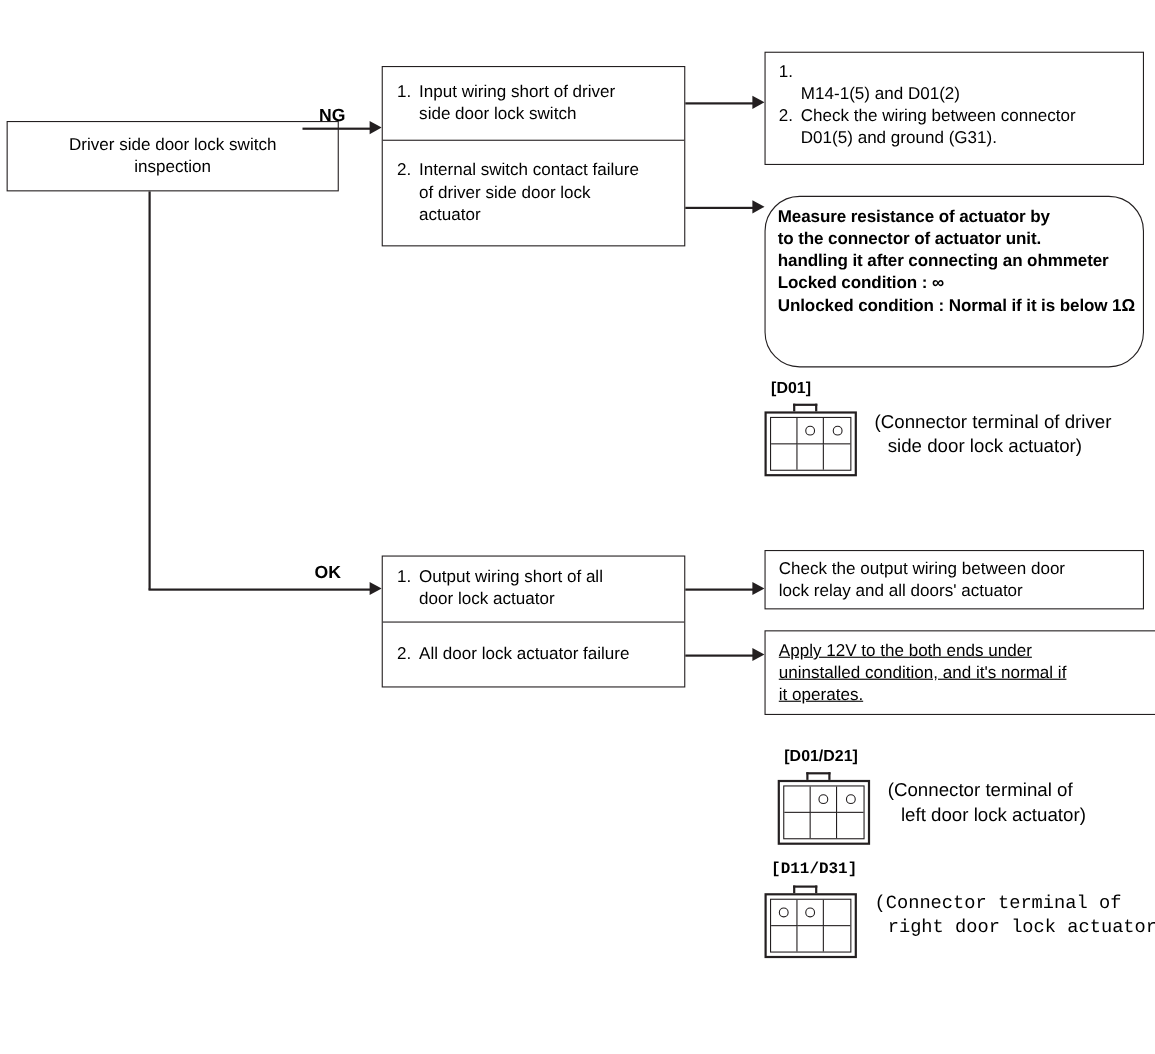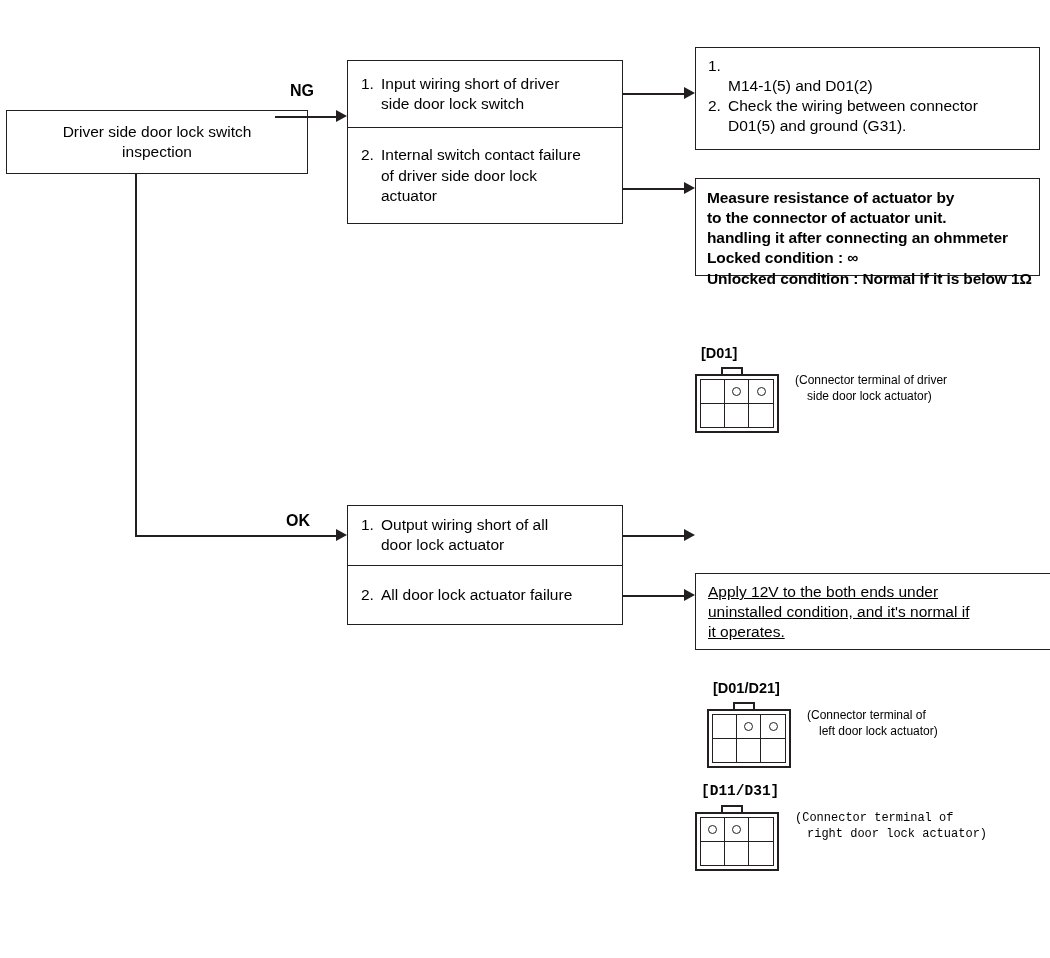--- a/index.html
+++ b/index.html
@@ -166,41 +166,41 @@
     width: 7px;
     height: 7px;
     border-radius: 50%;
     border: 1.4px solid #231f20;
     background: #ffffff;
   }
   .conn-caption {
     position: absolute;
     left: 100px;
     top: 28px;
-    font-size: 12px;
+    font-size: 17px;
     line-height: 1.32;
     white-space: nowrap;
   }
   .conn-caption .ln2 { padding-left: 12px; }
 </style>
 </head>
 <body>
 
 <div id="canvas">
 
   <div class="box box-root" style="left:6px; top:110px; width:302px; height:64px;">
     <div>
       <div>Driver side door lock switch</div>
       <div>inspection</div>
     </div>
   </div>
 
   <div class="hline" style="left:275px; top:116px; width:65px;"></div>
   <div class="arrowhead" style="left:336px; top:110px;"></div>
-  <div class="branch-label" style="left:290px; top:82px;">NG</div>
+  <div class="branch-label" style="left:290px; top:97px;">NG</div>
 
   <div class="vline" style="left:135px; top:174px; height:362px;"></div>
   <div class="hline" style="left:135px; top:535px; width:205px;"></div>
   <div class="arrowhead" style="left:336px; top:529px;"></div>
   <div class="branch-label" style="left:286px; top:512px;">OK</div>
 
   <div class="box box-stack" style="left:347px; top:60px; width:276px; height:164px;">
     <div class="row" style="height:67px;">
       <div class="row-inner">
         <div class="li">
@@ -244,21 +244,21 @@
       <div class="li">
         <span class="num">2.</span>
         <span class="txt">
           <span>Check the wiring between connector</span><br>
           <span>D01(5) and ground (G31).</span>
         </span>
       </div>
     </div>
   </div>
 
-  <div class="box box-bold" style="left:695px; top:178px; width:345px; height:98px;">
+  <div class="box box-bold" style="left:695px; top:178px; width:345px; height:156px;border-radius:32px;">
     <div class="pad" style="padding:9px 6px 8px 11px;">
       <div>Measure resistance of actuator by</div>
       <div>to the connector of actuator unit.</div>
       <div>handling it after connecting an ohmmeter</div>
       <div>Locked condition : ∞</div>
       <div>Unlocked condition : Normal if it is below 1Ω</div>
     </div>
   </div>
 
   <div class="conn-group" style="left:695px; top:345px; width:345px; height:100px;padding-left:28px;">
@@ -307,20 +307,26 @@
       </div>
     </div>
   </div>
 
   <div class="hline" style="left:623px; top:535px; width:65px;"></div>
   <div class="arrowhead" style="left:684px; top:529px;"></div>
 
   <div class="hline" style="left:623px; top:595px; width:65px;"></div>
   <div class="arrowhead" style="left:684px; top:589px;"></div>
 
+  <div class="box" style="left:695px; top:500px; width:345px; height:54px;">
+    <div class="pad" style="padding:7px 10px 7px 12px;">
+      <div>Check the output wiring between door</div>
+      <div>lock relay and all doors' actuator</div>
+    </div>
+  </div>
 
   <div class="box" style="left:695px; top:573px; width:407px; height:77px;text-decoration:underline;">
     <div class="pad" style="padding:8px 10px 7px 12px;">
       <div>Apply 12V to the both ends under</div>
       <div>uninstalled condition, and it's normal if</div>
       <div>it operates.</div>
     </div>
   </div>
 
   <div class="conn-group" style="left:695px; top:680px; width:345px; height:100px;margin-left:12px;">

